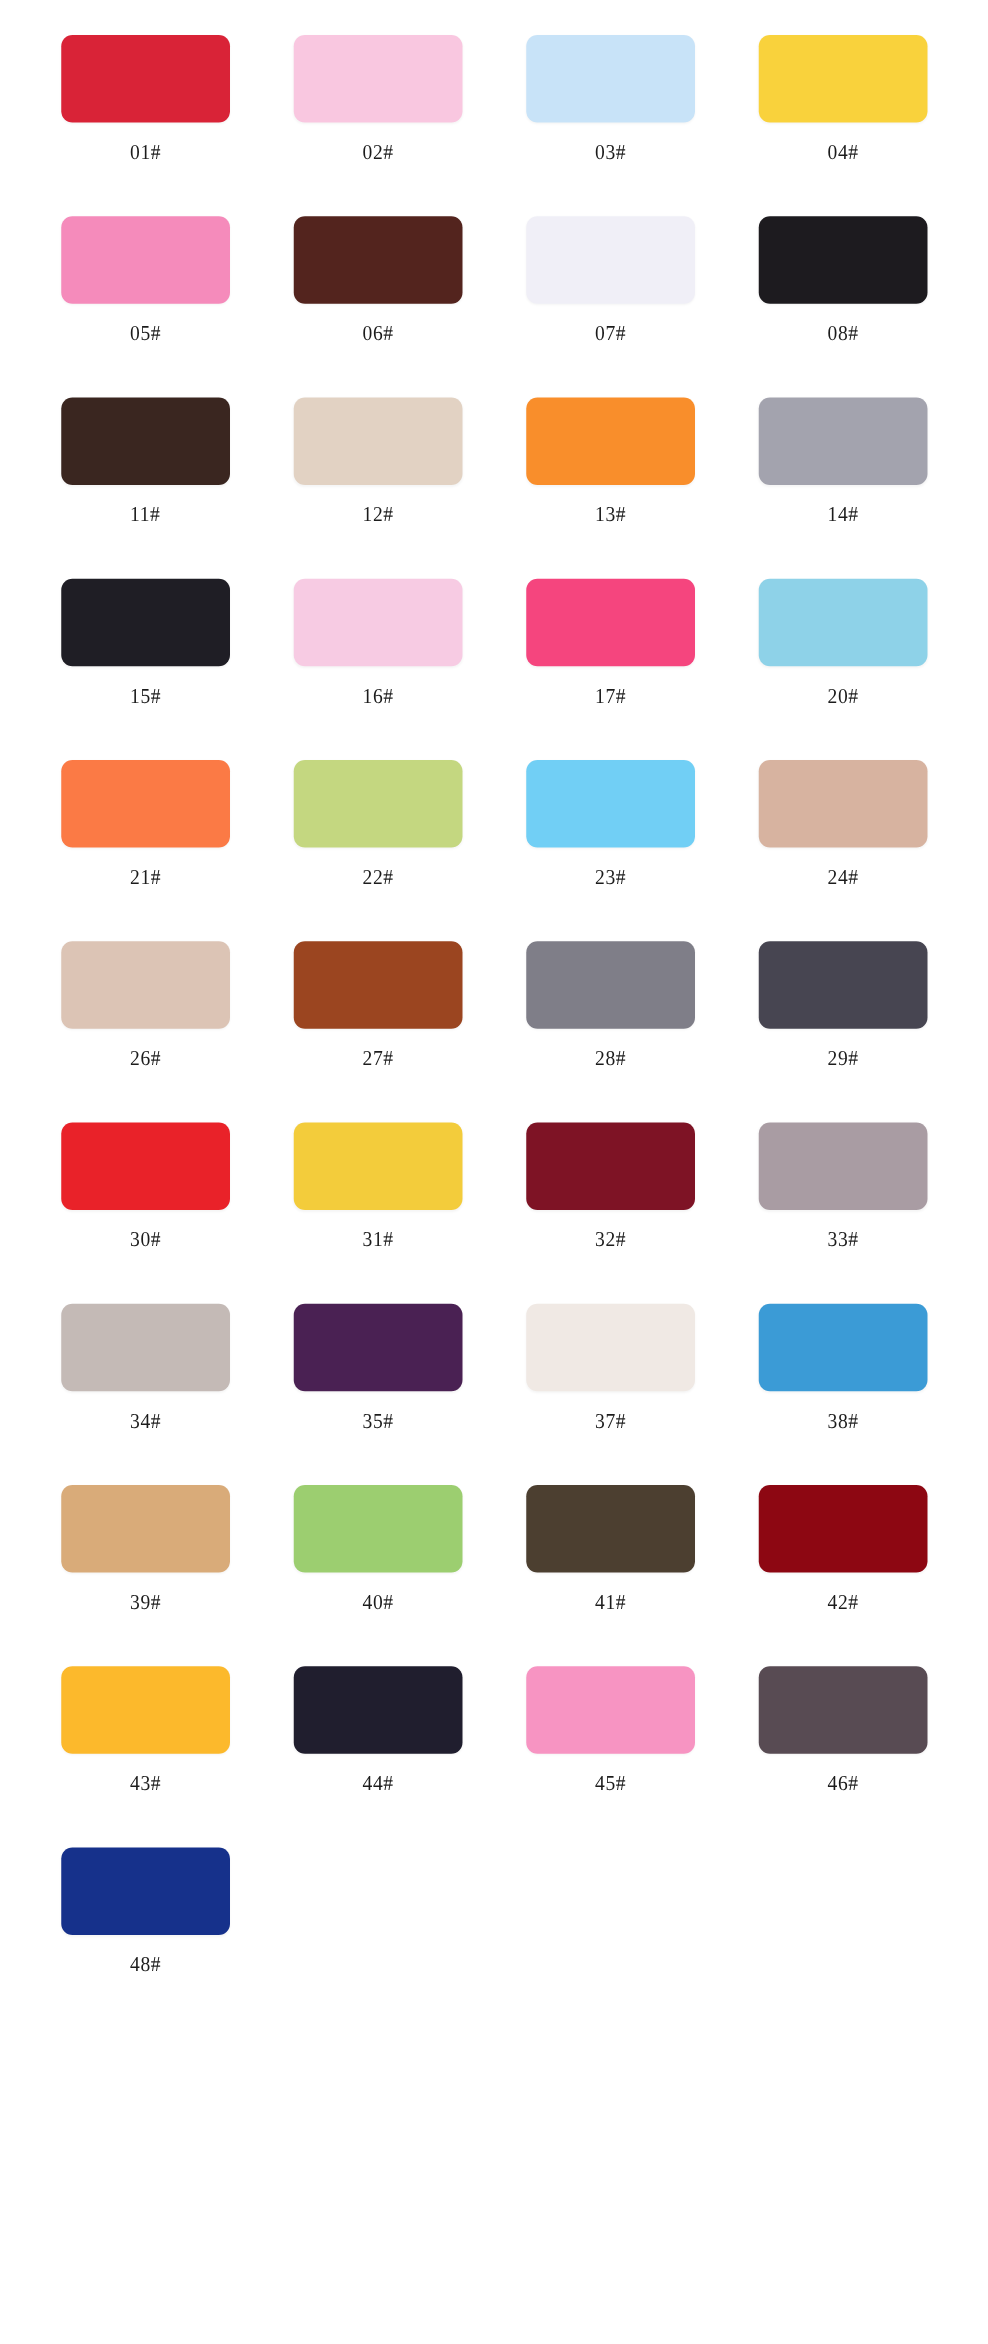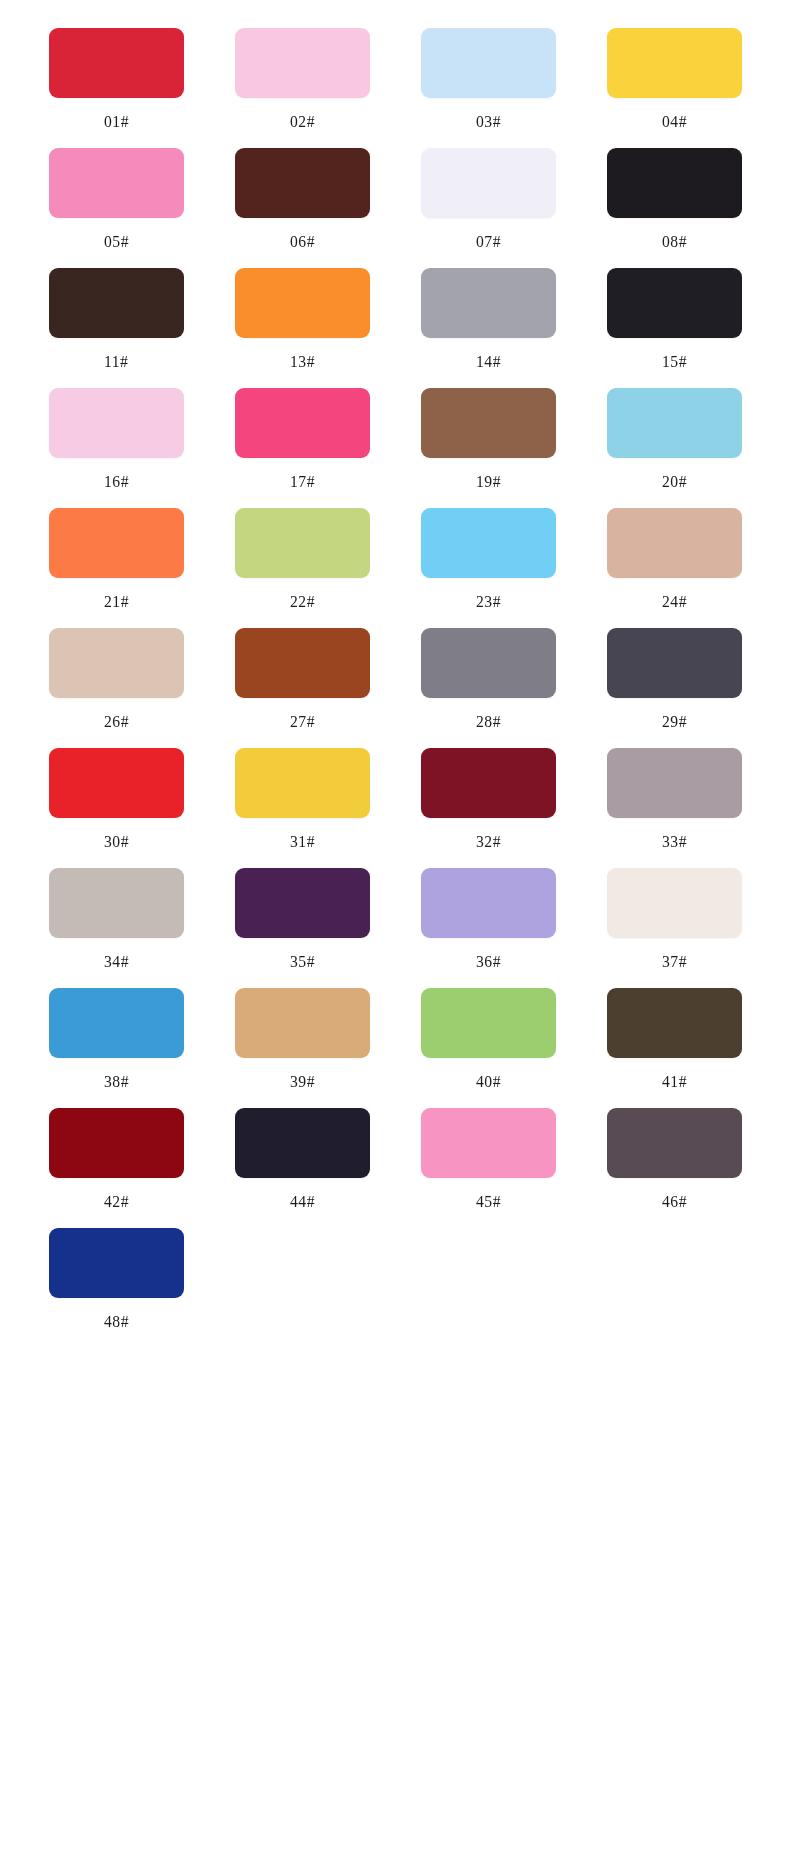--- a/index.html
+++ b/index.html
@@ -24,21 +24,21 @@
   #swatch-grid {
     display: grid;
     grid-template-columns: repeat(4, 1fr);
     column-gap: 14px;
     row-gap: 0px;
   }
   .swatch-cell {
     display: flex;
     flex-direction: column;
     align-items: center;
-    height: 120px;
+    height: 145px;
     width: 100%;
   }
   .swatch-chip {
     width: 135px;
     height: 70px;
     border-radius: 9px;
     box-shadow: 0 1px 2px rgba(0,0,0,0.045);
   }
   .swatch-label {
     margin-top: 15px;
@@ -85,44 +85,44 @@
       </div>
       <div class="swatch-cell">
         <div class="swatch-chip" style="background: rgb(29, 27, 31);"></div>
         <div class="swatch-label">08#</div>
       </div>
       <div class="swatch-cell">
         <div class="swatch-chip" style="background: rgb(58, 38, 32);"></div>
         <div class="swatch-label">11#</div>
       </div>
       <div class="swatch-cell">
+        <div class="swatch-chip" style="background: rgb(226, 210, 195);"></div>
+        <div class="swatch-label">12#</div>
+      </div>
+      <div class="swatch-cell">
         <div class="swatch-chip" style="background: rgb(249, 142, 43);"></div>
         <div class="swatch-label">13#</div>
       </div>
       <div class="swatch-cell">
         <div class="swatch-chip" style="background: rgb(163, 163, 174);"></div>
         <div class="swatch-label">14#</div>
       </div>
       <div class="swatch-cell">
         <div class="swatch-chip" style="background: rgb(31, 30, 37);"></div>
         <div class="swatch-label">15#</div>
       </div>
       <div class="swatch-cell">
         <div class="swatch-chip" style="background: rgb(247, 203, 227);"></div>
         <div class="swatch-label">16#</div>
       </div>
       <div class="swatch-cell">
         <div class="swatch-chip" style="background: rgb(245, 69, 126);"></div>
         <div class="swatch-label">17#</div>
       </div>
       <div class="swatch-cell">
-        <div class="swatch-chip" style="background: rgb(142, 97, 73);"></div>
-        <div class="swatch-label">19#</div>
-      </div>
-      <div class="swatch-cell">
         <div class="swatch-chip" style="background: rgb(142, 210, 232);"></div>
         <div class="swatch-label">20#</div>
       </div>
       <div class="swatch-cell">
         <div class="swatch-chip" style="background: rgb(251, 122, 69);"></div>
         <div class="swatch-label">21#</div>
       </div>
       <div class="swatch-cell">
         <div class="swatch-chip" style="background: rgb(196, 215, 128);"></div>
         <div class="swatch-label">22#</div>
@@ -169,24 +169,20 @@
       </div>
       <div class="swatch-cell">
         <div class="swatch-chip" style="background: rgb(196, 186, 182);"></div>
         <div class="swatch-label">34#</div>
       </div>
       <div class="swatch-cell">
         <div class="swatch-chip" style="background: rgb(74, 33, 83);"></div>
         <div class="swatch-label">35#</div>
       </div>
       <div class="swatch-cell">
-        <div class="swatch-chip" style="background: rgb(175, 163, 223);"></div>
-        <div class="swatch-label">36#</div>
-      </div>
-      <div class="swatch-cell">
         <div class="swatch-chip" style="background: rgb(240, 233, 228);"></div>
         <div class="swatch-label">37#</div>
       </div>
       <div class="swatch-cell">
         <div class="swatch-chip" style="background: rgb(59, 155, 214);"></div>
         <div class="swatch-label">38#</div>
       </div>
       <div class="swatch-cell">
         <div class="swatch-chip" style="background: rgb(217, 171, 121);"></div>
         <div class="swatch-label">39#</div>
@@ -195,20 +191,24 @@
         <div class="swatch-chip" style="background: rgb(156, 206, 112);"></div>
         <div class="swatch-label">40#</div>
       </div>
       <div class="swatch-cell">
         <div class="swatch-chip" style="background: rgb(76, 63, 48);"></div>
         <div class="swatch-label">41#</div>
       </div>
       <div class="swatch-cell">
         <div class="swatch-chip" style="background: rgb(141, 7, 18);"></div>
         <div class="swatch-label">42#</div>
+      </div>
+      <div class="swatch-cell">
+        <div class="swatch-chip" style="background: rgb(252, 185, 44);"></div>
+        <div class="swatch-label">43#</div>
       </div>
       <div class="swatch-cell">
         <div class="swatch-chip" style="background: rgb(32, 30, 46);"></div>
         <div class="swatch-label">44#</div>
       </div>
       <div class="swatch-cell">
         <div class="swatch-chip" style="background: rgb(247, 148, 194);"></div>
         <div class="swatch-label">45#</div>
       </div>
       <div class="swatch-cell">

